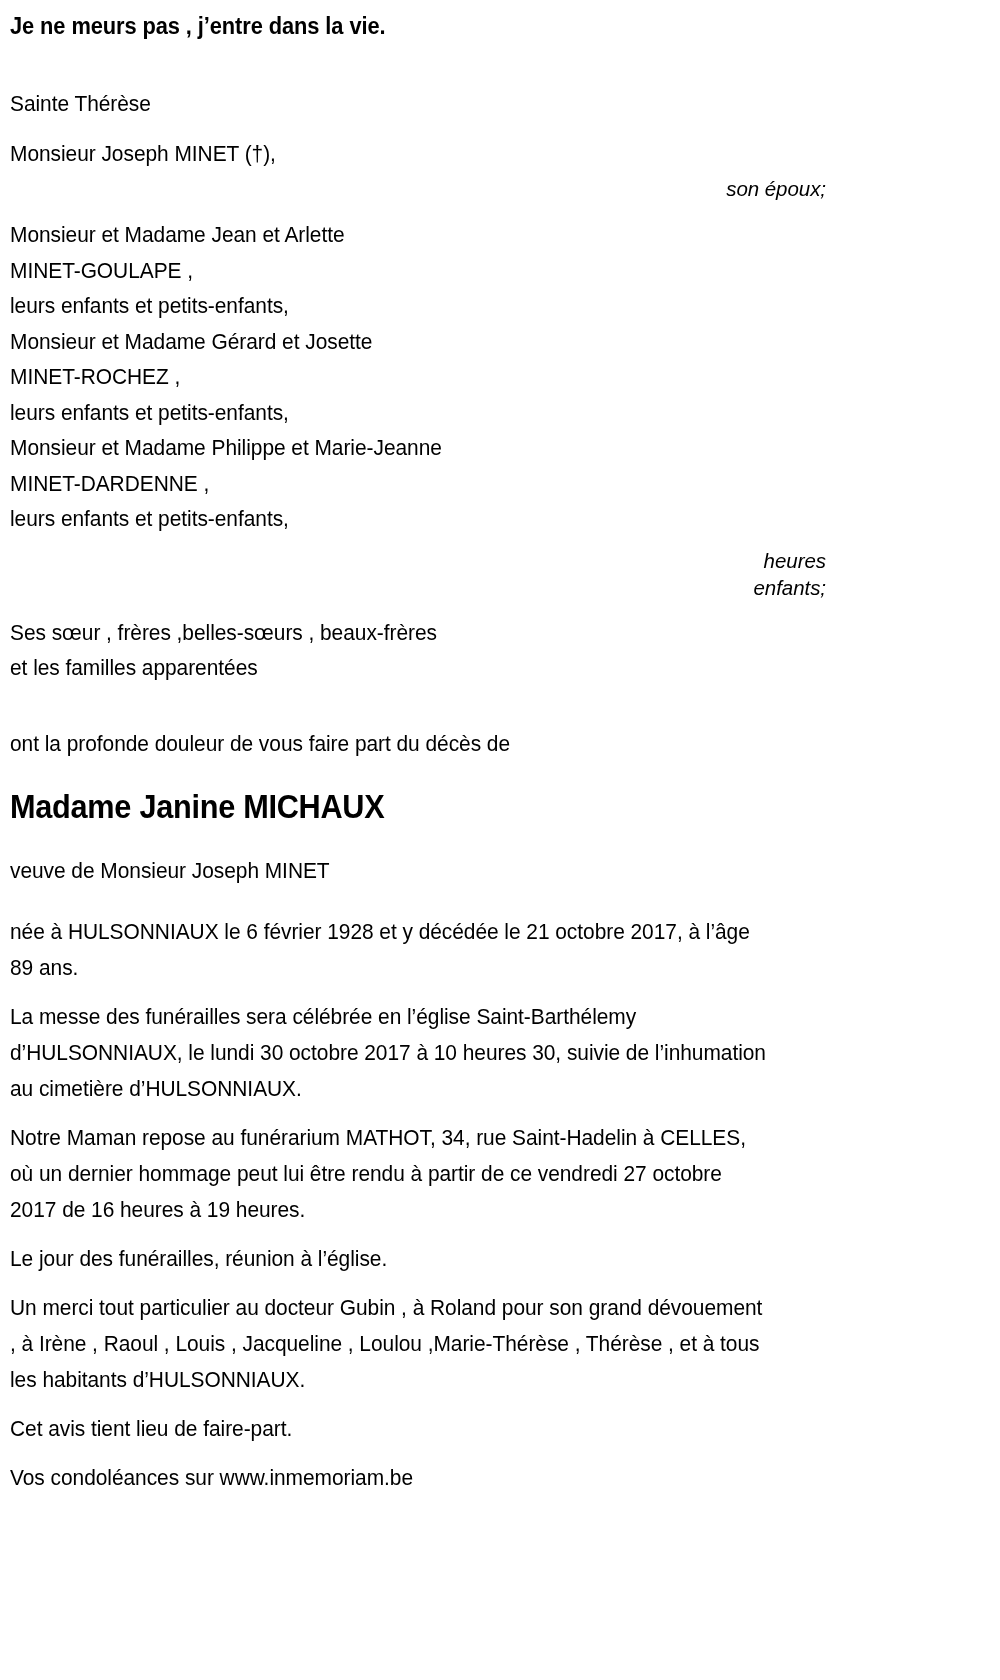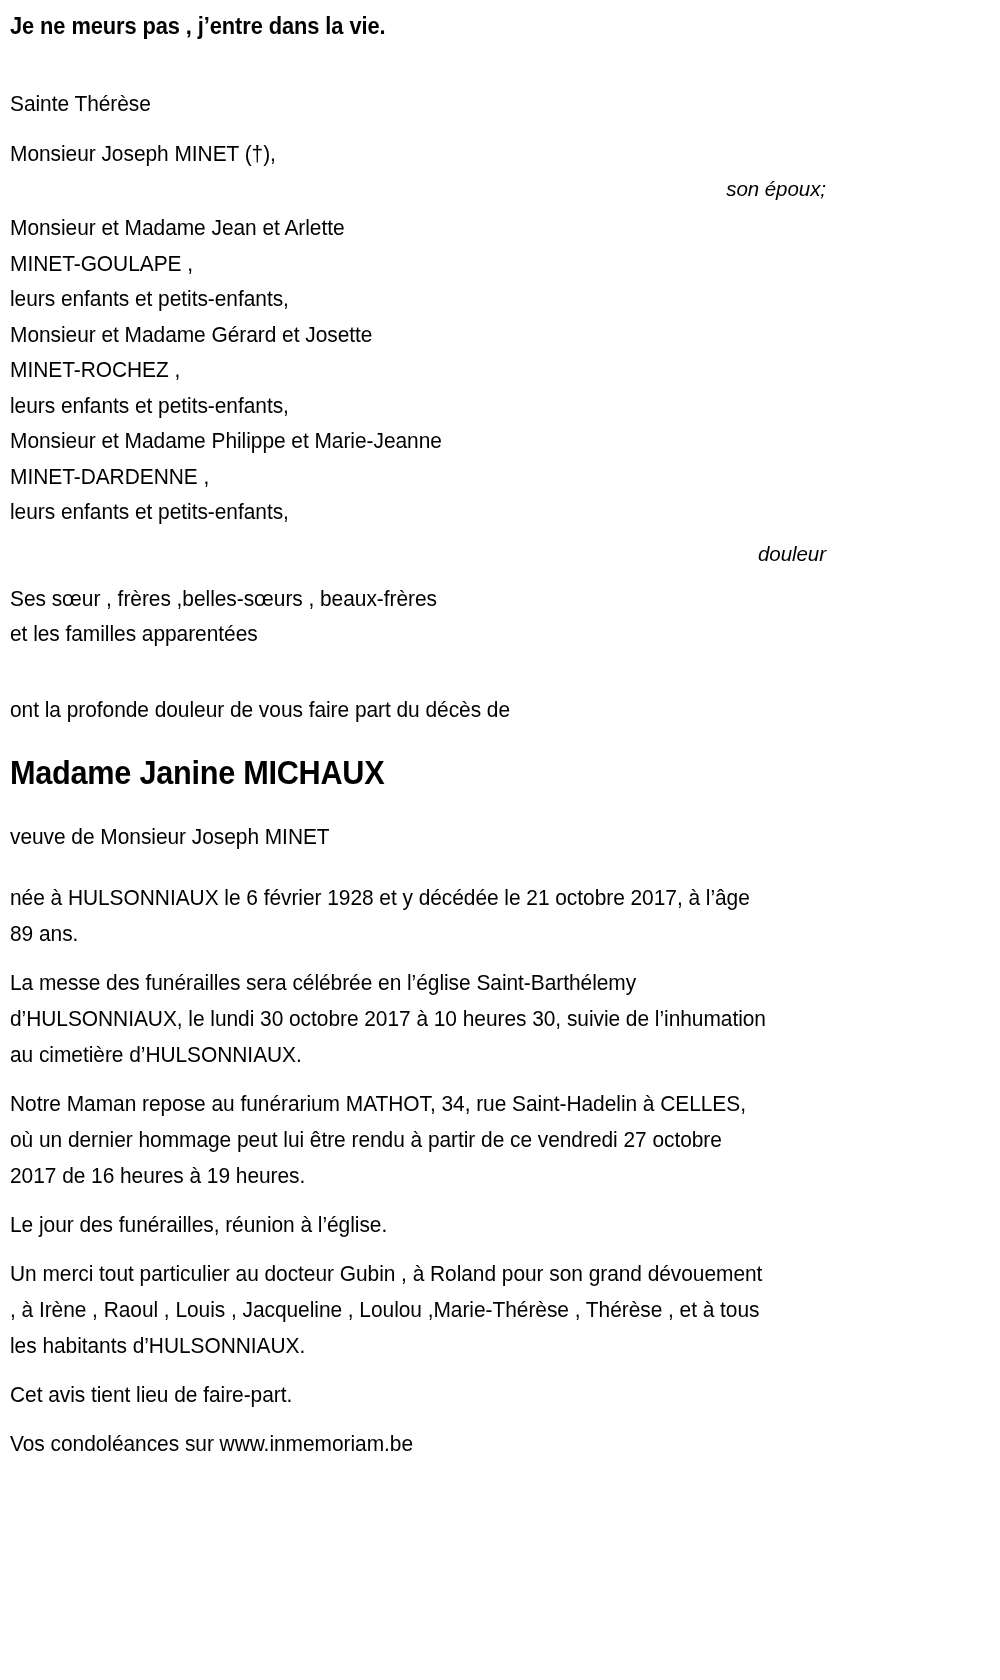--- a/index.html
+++ b/index.html
@@ -54,21 +54,21 @@
   .rel {
     text-align: right;
     font-style: italic;
     font-size: 20.5px;
     line-height: 27px;
     letter-spacing: -0.05px;
     padding-right: 2px;
   }
   .rel-epoux {
     margin-top: 4px;
-    margin-bottom: 8px;
+    margin-bottom: 15px;
     font-style: italic;
   }
   .rel-enfants {
     margin-top: 10px;
   }
   .rel-enfants .rel-l1 { margin-bottom: 12px; }
 
   .deceased-name {
     font-size: 33px;
     font-weight: bold;
@@ -112,21 +112,22 @@
     <div class="body-line cond">leurs enfants et petits-enfants,</div>
   </div>
 
   <div>
     <div class="body-line cond">Monsieur et Madame Philippe et Marie-Jeanne</div>
     <div class="body-line cond">MINET-DARDENNE ,</div>
     <div class="body-line cond">leurs enfants et petits-enfants,</div>
   </div>
 
   <div class="rel rel-enfants">
-    <div>douleur</div>
+    <div>heures</div>
+    <div>enfants;</div>
   </div>
 
   <div class="gap-sm"></div>
 
   <div class="body-line cond">Ses sœur , frères ,belles-sœurs , beaux-frères</div>
   <div class="body-line cond">et les familles apparentées</div>
 
   <div class="gap-lg"></div>
 
   <div class="body-line cond">ont la profonde douleur de vous faire part du décès de</div>

